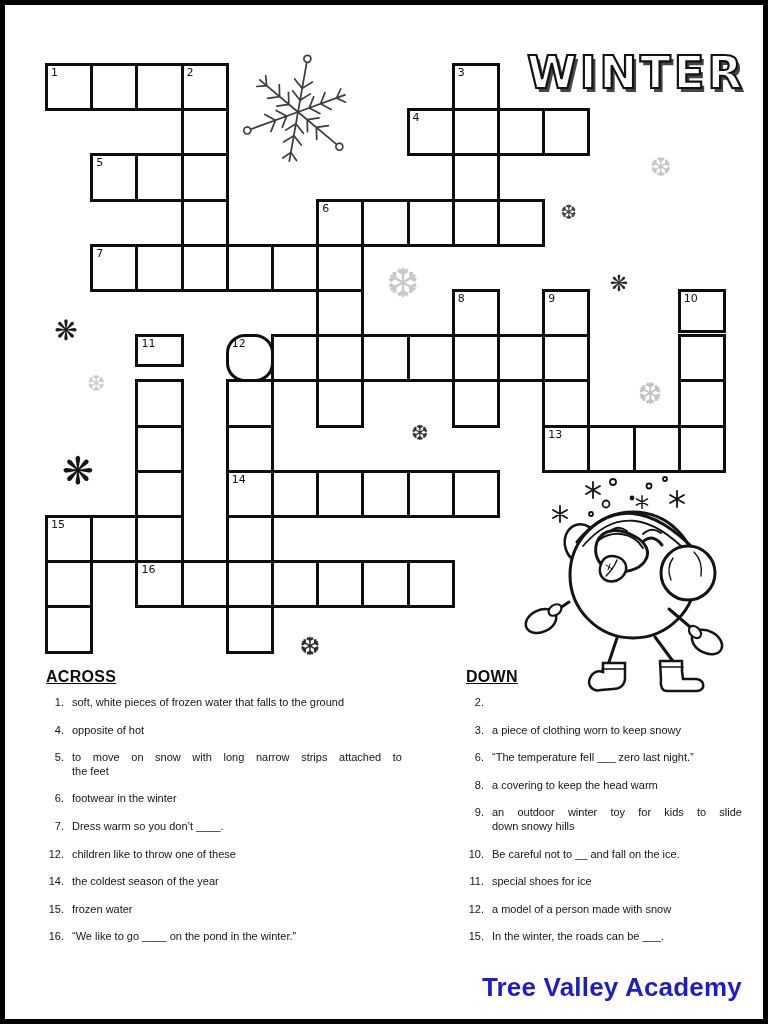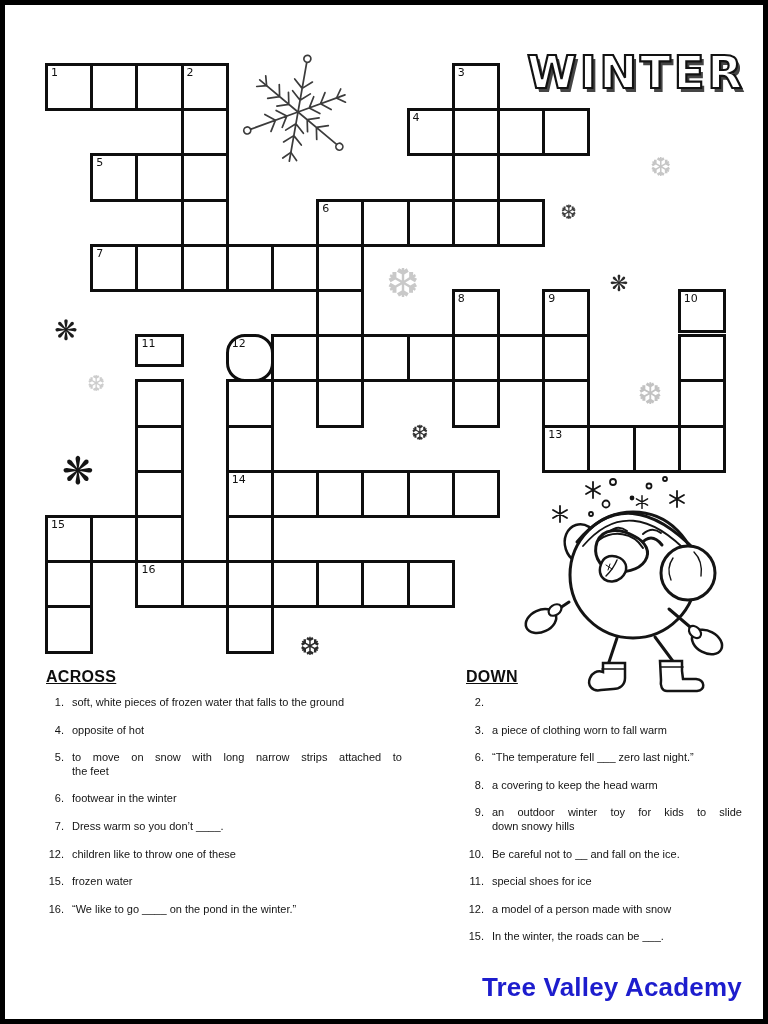--- a/index.html
+++ b/index.html
@@ -279,39 +279,43 @@
         </div>
         <div class="clue">
           <span class="clue-num">7.</span>
           <div class="clue-text">Dress warm so you don’t ____.</div>
         </div>
         <div class="clue">
           <span class="clue-num">12.</span>
           <div class="clue-text">children like to throw one of these</div>
         </div>
         <div class="clue">
+          <span class="clue-num">14.</span>
+          <div class="clue-text">the coldest season of the year</div>
+        </div>
+        <div class="clue">
           <span class="clue-num">15.</span>
           <div class="clue-text">frozen water</div>
         </div>
         <div class="clue">
           <span class="clue-num">16.</span>
           <div class="clue-text">“We like to go ____ on the pond in the winter.”</div>
         </div>
       </div>
   </div>
 
   <div class="clues clues-down">
     <div class="clue-head">DOWN</div>
     <div class="clue-list" id="down-list">
         <div class="clue">
           <span class="clue-num">2.</span>
         </div>
         <div class="clue">
           <span class="clue-num">3.</span>
-          <div class="clue-text">a piece of clothing worn to fall warm</div>
+          <div class="clue-text">a piece of clothing worn to keep snowy</div>
         </div>
         <div class="clue">
           <span class="clue-num">6.</span>
           <div class="clue-text">“The temperature fell ___ zero last night.”</div>
         </div>
         <div class="clue">
           <span class="clue-num">8.</span>
           <div class="clue-text">a covering to keep the head warm</div>
         </div>
         <div class="clue">

